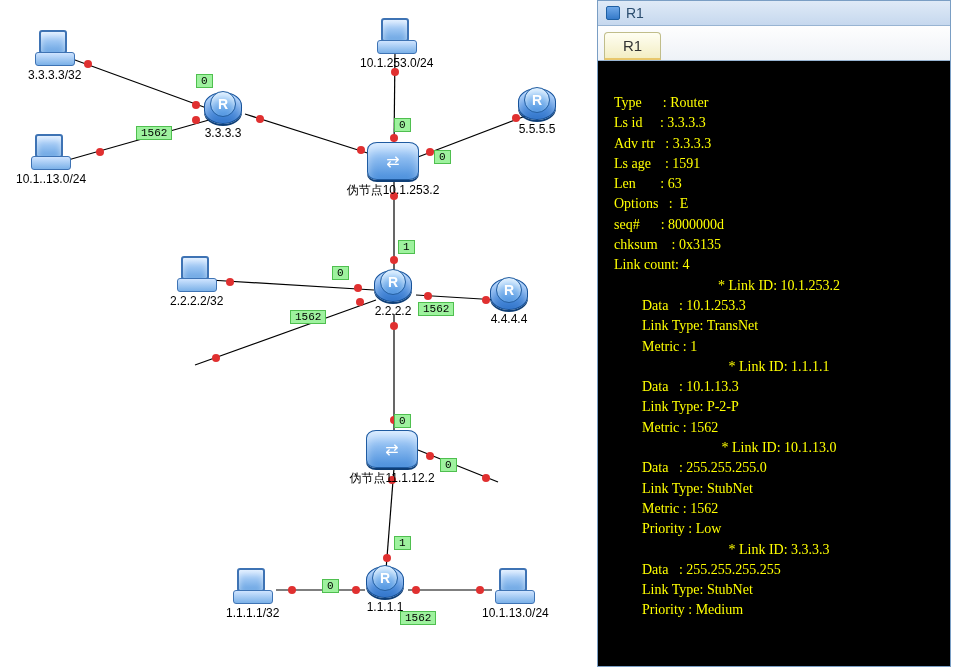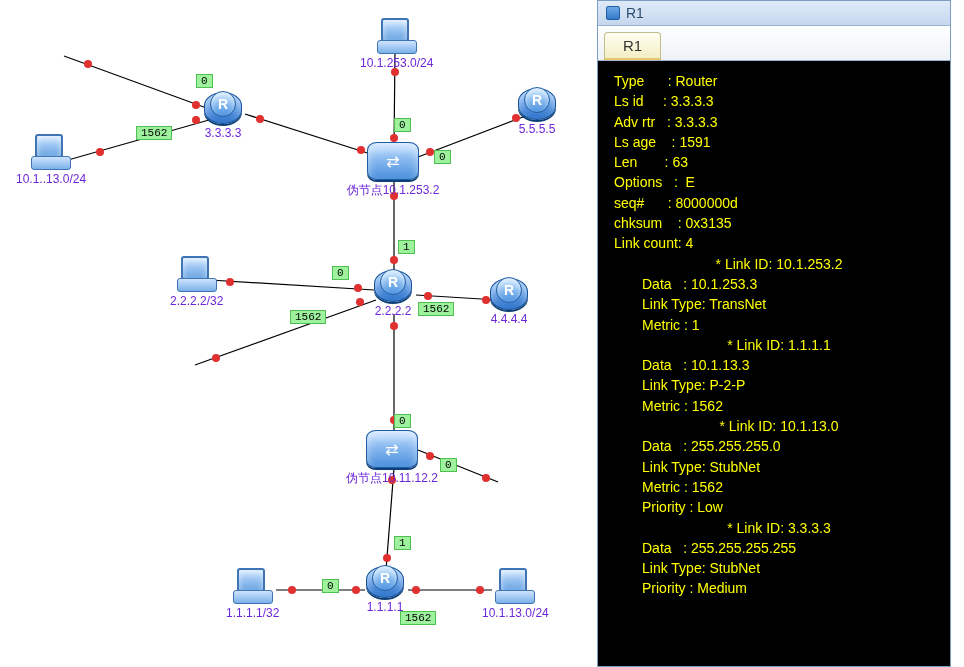--- a/index.html
+++ b/index.html
@@ -52,24 +52,24 @@
     border-bottom: 2px solid #e8c76c;
     border-radius: 4px 4px 0 0;
     padding: 4px 18px;
     font-size: 15px;
     color: #333;
     margin-right: 4px;
   }
   .term {
     background: #000;
     color: #ffff00;
-    font-family: Liberation Sans, sans-serif;
+    font-family: Liberation Serif, serif;
     font-size: 14px;
     line-height: 1.45;
-    padding: 10px 16px;
+    padding: 32px 16px;
     height: 605px;
     overflow: hidden;
   }
   .term .row { white-space: pre; }
   .term .sub { padding-left: 10px; text-align: center; }
   .term .sub2 { padding-left: 28px; }
 
   
   .node { position: absolute; text-align: center; }
   .router-icon {
@@ -113,21 +113,21 @@
   .switch-icon {
     width: 52px; height: 38px;
     margin:0 auto;
     background:linear-gradient(#bcdcff,#4a8fdc);
     border:1px solid #1f5ba1;
     border-radius:10px/8px;
     box-shadow: inset 0 6px 10px rgba(255,255,255,.5), 0 2px 0 #0f3f77;
     display:flex;align-items:center;justify-content:center;
     color:#fff;font-size:16px;
   }
-  .nlabel { font-size:12px; color:#6d28d9; margin-top:2px; white-space:nowrap; }
+  .nlabel { font-size:12px; color:#000000; margin-top:2px; white-space:nowrap; }
 
   .metric {
     position:absolute;
     background:#9ef29e;
     border:1px solid #4fbf4f;
     font-size:11px;
     padding:0 4px;
     font-family: "Courier New", monospace;
   }
   .link { stroke:#000; stroke-width:1.2; }
@@ -191,20 +191,27 @@
   <div class="metric" style="left:398px;top:240px">1</div>
   <div class="metric" style="left:332px;top:266px">0</div>
   <div class="metric" style="left:290px;top:310px">1562</div>
   <div class="metric" style="left:418px;top:302px">1562</div>
   <div class="metric" style="left:394px;top:414px">0</div>
   <div class="metric" style="left:440px;top:458px">0</div>
   <div class="metric" style="left:394px;top:536px">1</div>
   <div class="metric" style="left:322px;top:579px">0</div>
   <div class="metric" style="left:400px;top:611px">1562</div>
 
+  <div class="node" style="left:28px;top:30px">
+    <div class="pc-icon">
+        <div class="pc-mon"></div>
+        <div class="pc-base"></div>
+      </div>
+    <div class="nlabel">3.3.3.3/32</div>
+  </div>
   <div class="node" style="left:16px;top:134px">
     <div class="pc-icon">
         <div class="pc-mon"></div>
         <div class="pc-base"></div>
       </div>
     <div class="nlabel">10.1..13.0/24</div>
   </div>
   <div class="node" style="left:204px;top:92px">
     <div class="router-icon">
         <div class="router-top">R</div>
@@ -244,21 +251,21 @@
   </div>
   <div class="node" style="left:490px;top:278px">
     <div class="router-icon">
         <div class="router-top">R</div>
       </div>
     <div class="nlabel">4.4.4.4</div>
   </div>
 
   <div class="node" style="left:332px;top:430px;width:120px">
     <div class="switch-icon">⇄</div>
-    <div class="nlabel">伪节点10.11.12.2</div>
+    <div class="nlabel">伪节点11.1.12.2</div>
   </div>
 
   <div class="node" style="left:366px;top:566px">
     <div class="router-icon">
         <div class="router-top">R</div>
       </div>
     <div class="nlabel">1.1.1.1</div>
   </div>
   <div class="node" style="left:226px;top:568px">
     <div class="pc-icon">

